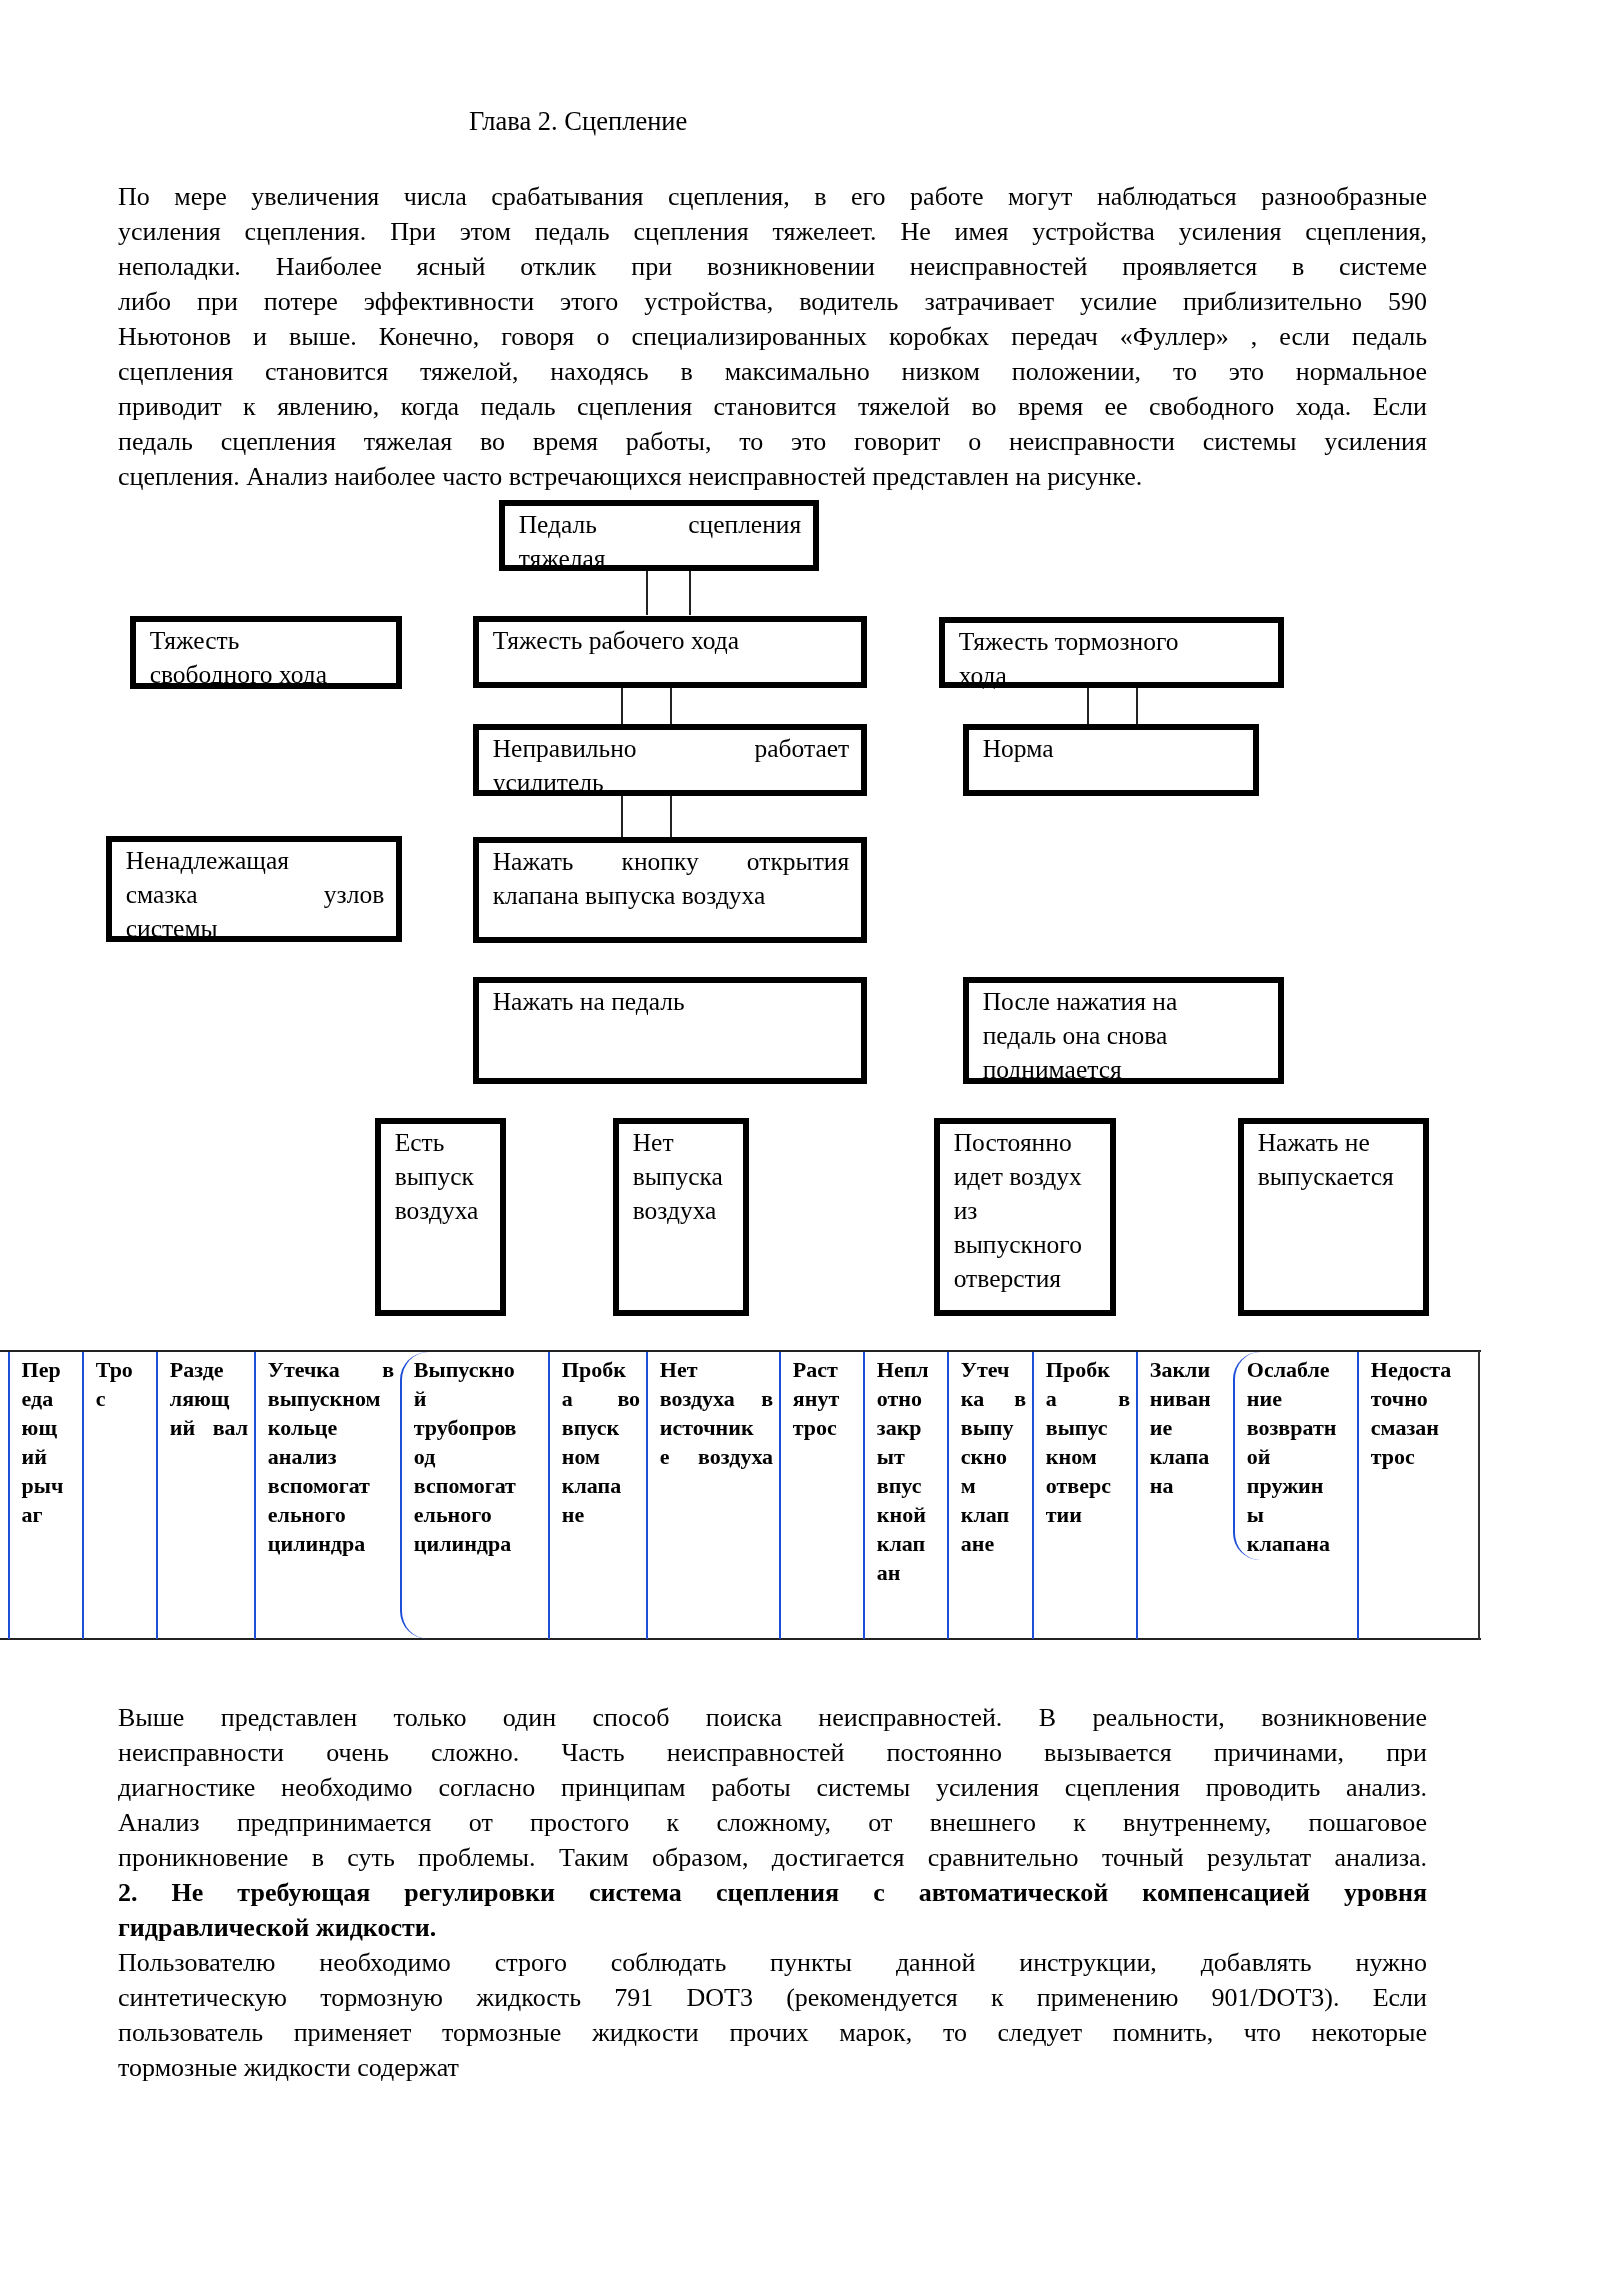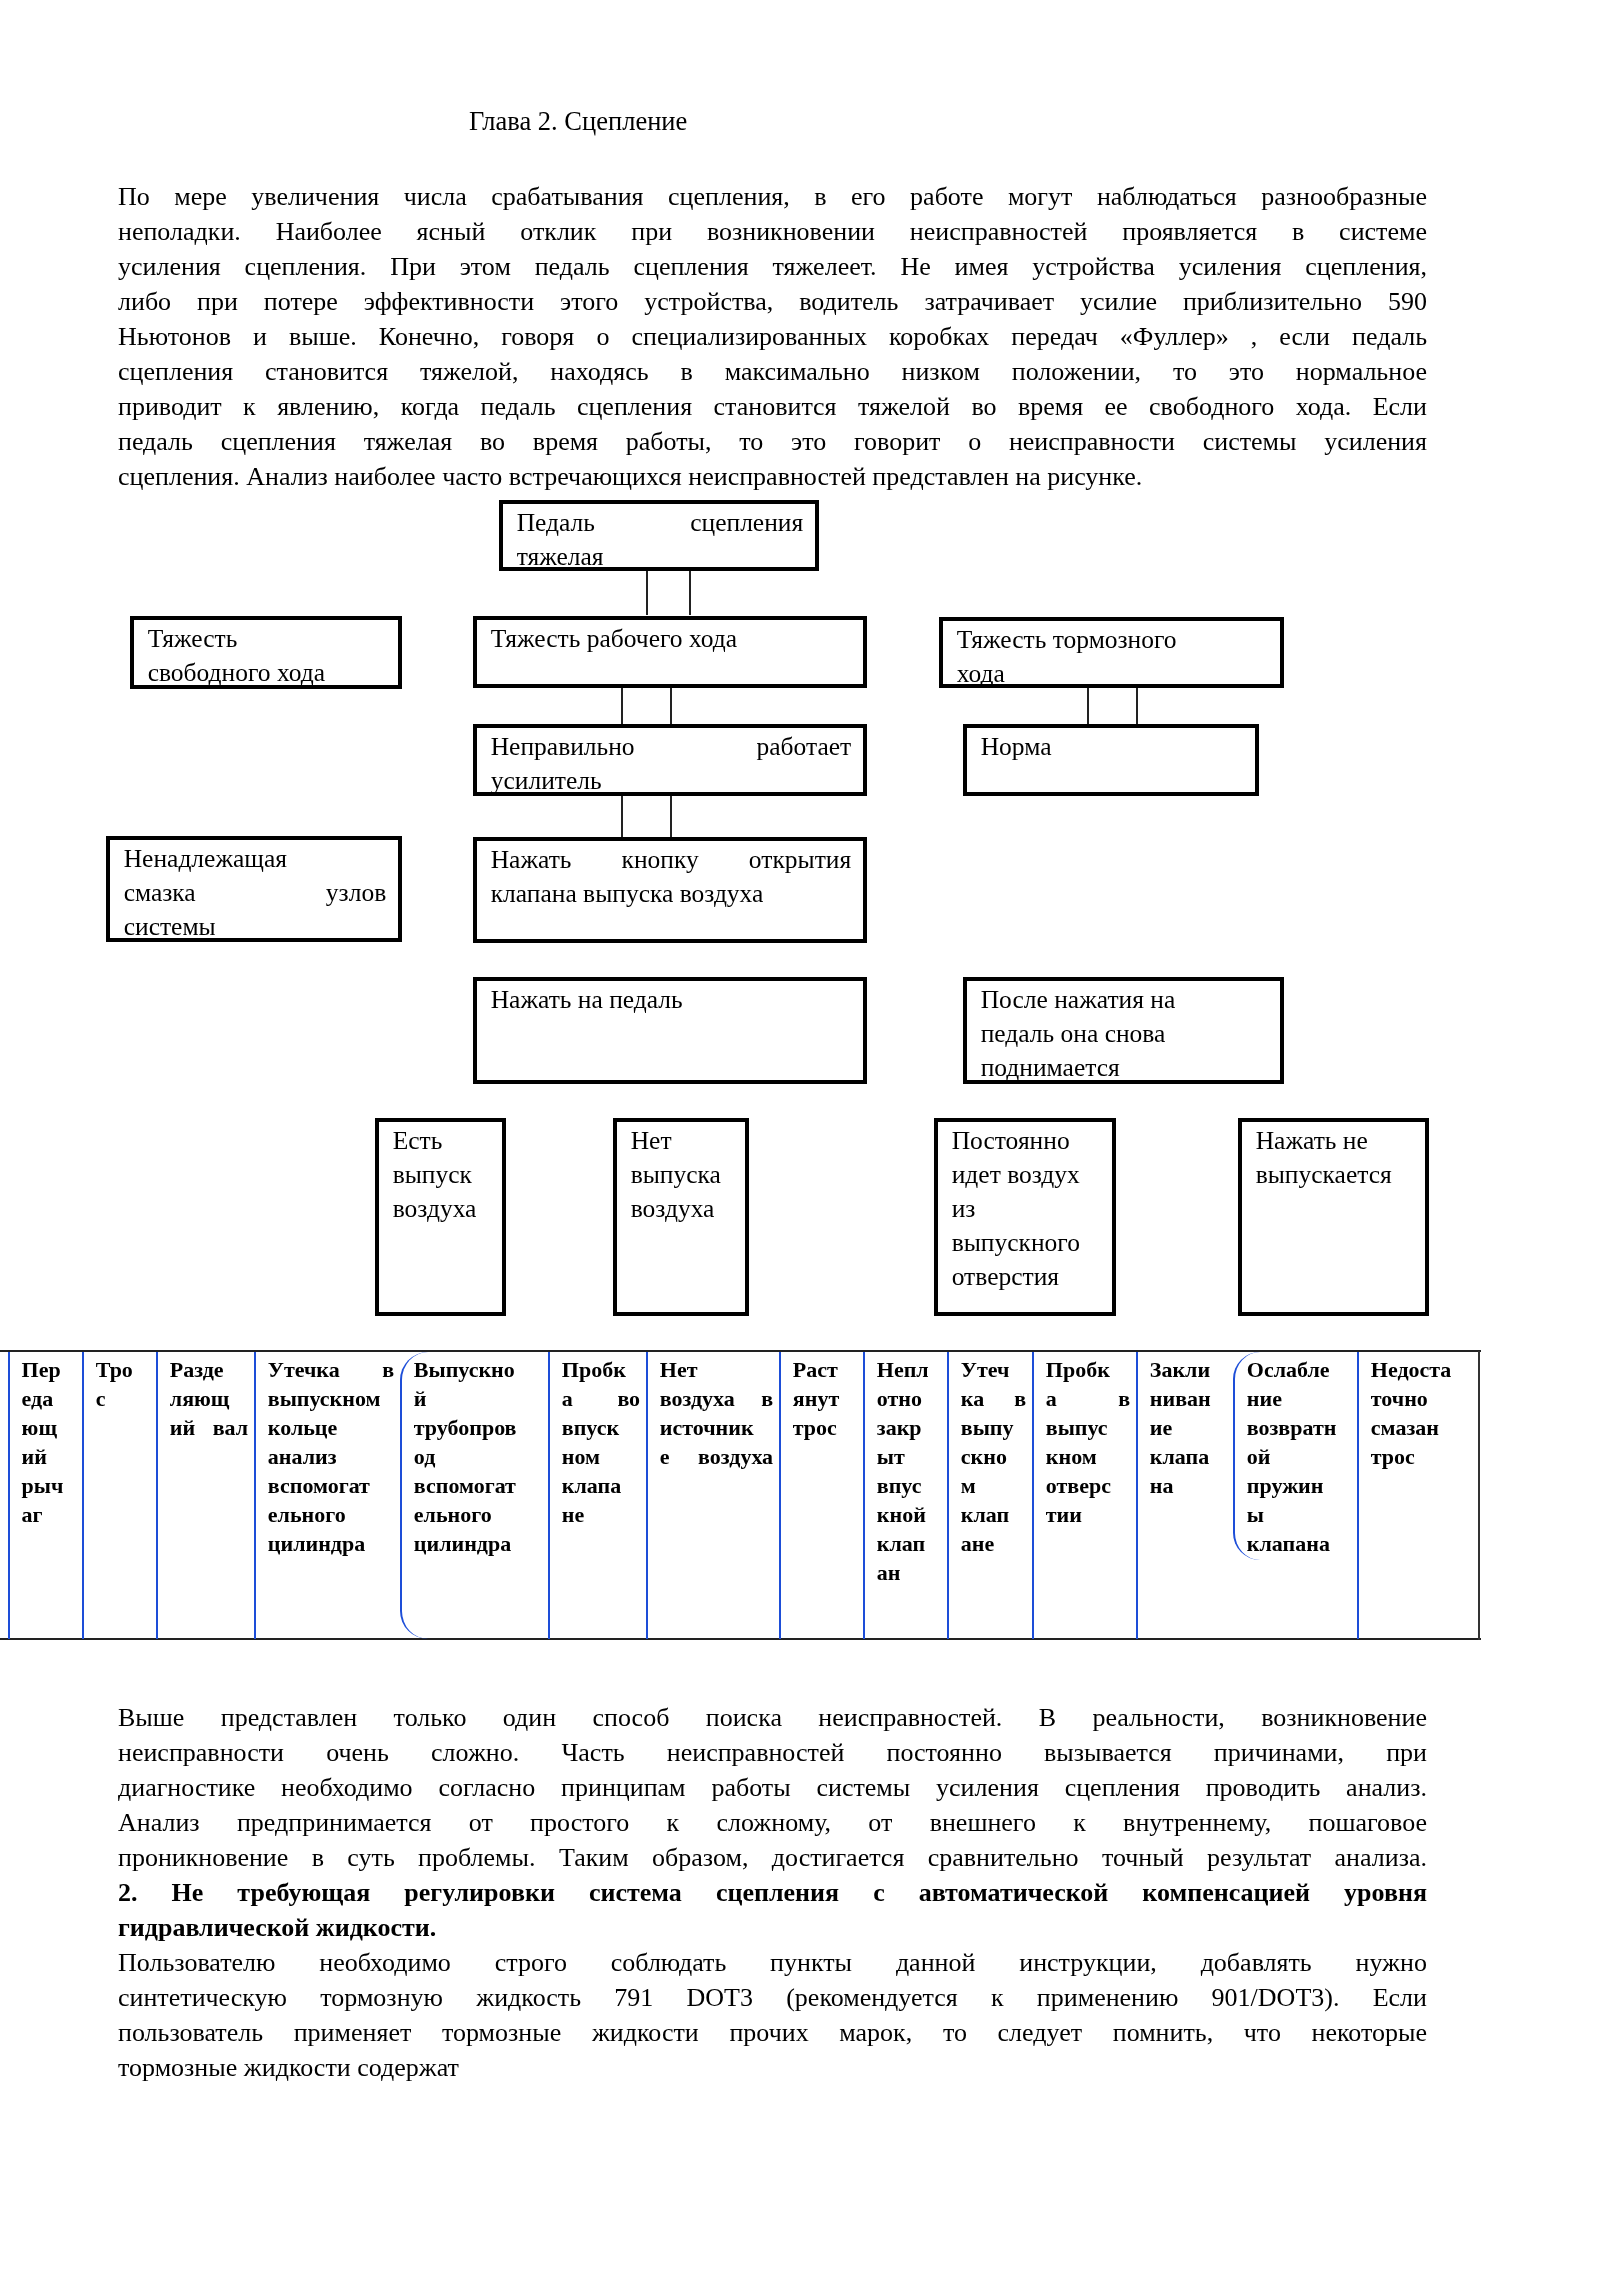--- a/index.html
+++ b/index.html
@@ -4,41 +4,41 @@
 <style>
   html, body { margin: 0; padding: 0; background: #ffffff; }
   body { width: 1621px; height: 2293px; position: relative; overflow: hidden;
          font-family: "Liberation Serif", "DejaVu Serif", serif; color: #000; }
   .abs { position: absolute; }
   .heading { left: 469px; top: 104px; font-size: 26.5px; line-height: 35px; white-space: nowrap; }
   .para { left: 118px; width: 1309px; font-size: 26px; line-height: 35px; text-align: justify; margin-top: 26px; }
   .para .line { display: block; text-align: justify; text-align-last: justify; white-space: nowrap; }
   .para .line.last { text-align-last: left; }
   .para .bold { font-weight: bold; }
-  .box { position: absolute; border: 4px solid #000000; box-sizing: border-box; background: #fff;
+  .box { position: absolute; border: 6px solid #000000; box-sizing: border-box; background: #fff;
          font-size: 25.5px; line-height: 34px; padding: 2px 0 0 13.7px; }
   .box .bl { display: block; white-space: nowrap; }
   .box .bl.j { text-align: justify; text-align-last: justify; padding-right: 11.8px; }
   .conn { position: absolute; width: 0; border-left: 2px solid #222; }
   .tbl-line-h { position: absolute; height: 0; border-top: 2.9px solid #222; }
   .cell { position: absolute; box-sizing: border-box; border-left: 2px solid #1d4ed8;
           font-size: 22px; line-height: 29px; padding: 2.9px 5.9px 0 11.8px; overflow: hidden; font-weight: bold; }
   .cell .cl { display: block; white-space: nowrap; }
   .cell .cl.j { text-align: justify; text-align-last: justify; }
   .tbl-right { position: absolute; width: 0; border-left: 2px solid #333; }
 </style>
 </head>
 <body>
 
 <div class="abs heading">Глава 2. Сцепление</div>
 
 <div class="abs para" style="top:153px;">
   <span class="line">По мере увеличения числа срабатывания сцепления, в его работе могут наблюдаться разнообразные</span>
+  <span class="line">усиления сцепления. При этом педаль сцепления тяжелеет. Не имея устройства усиления сцепления,</span>
   <span class="line">неполадки. Наиболее ясный отклик при возникновении неисправностей проявляется в системе</span>
-  <span class="line">усиления сцепления. При этом педаль сцепления тяжелеет. Не имея устройства усиления сцепления,</span>
   <span class="line">либо при потере эффективности этого устройства, водитель затрачивает усилие приблизительно 590</span>
   <span class="line">Ньютонов и выше. Конечно, говоря о специализированных коробках передач «Фуллер» , если педаль</span>
   <span class="line">сцепления становится тяжелой, находясь в максимально низком положении, то это нормальное</span>
   <span class="line">приводит к явлению, когда педаль сцепления становится тяжелой во время ее свободного хода. Если</span>
   <span class="line">педаль сцепления тяжелая во время работы, то это говорит о неисправности системы усиления</span>
   <span class="line last">сцепления. Анализ наиболее часто встречающихся неисправностей представлен на рисунке.</span>
 </div>
 
 <div>
 

